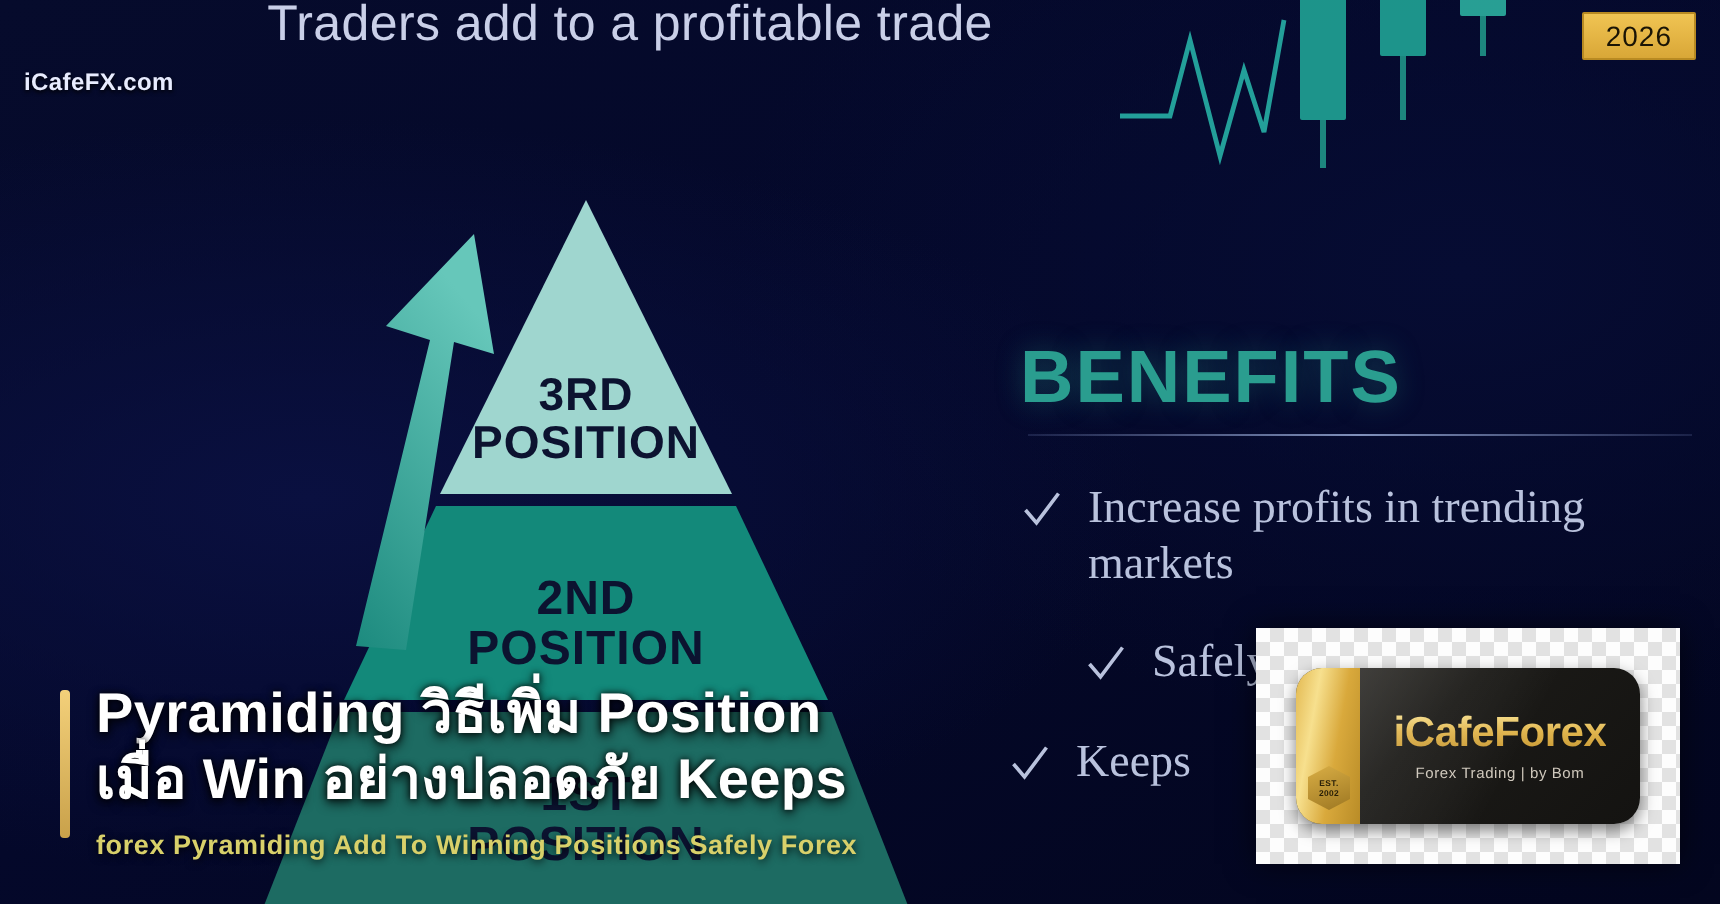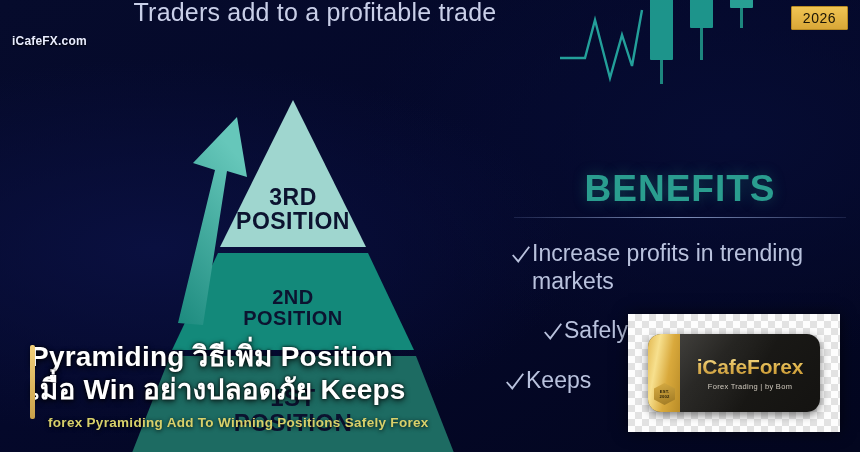--- a/index.html
+++ b/index.html
@@ -55,56 +55,57 @@
   
   #pyramid{position:absolute;left:128px;top:95px;width:330px;height:370px;z-index:10;}
   .tier-label{
     position:absolute;width:100%;text-align:center;
     color:#0c1330;font-weight:bold;
     font-family:"Liberation Sans",sans-serif;
     letter-spacing:.5px;line-height:1.06;
     z-index:11;
   }
   #lab3{top:185px;left:128px;width:330px;font-size:23px;}
-  #lab2{top:287px;left:128px;width:330px;font-size:20px;}
+  #lab2{top:287px;left:128px;width:330px;font-size:24px;}
   #lab1{top:385px;left:128px;width:330px;font-size:24px;}
 
   
   #benefits{position:absolute;left:510px;top:168px;width:340px;z-index:14;}
   #benefits-title{
     font-size:37px;font-weight:bold;letter-spacing:1px;
-    color:#2a9d8f;text-align:center;
+    color:#2a9d8f;text-align:left;
     text-shadow:0 0 14px rgba(42,157,143,.35);
   }
   #benefits-rule{
     height:1px;margin:7px 4px 0 4px;
     background:linear-gradient(90deg,rgba(150,170,230,.15),rgba(170,190,235,.75),rgba(150,170,230,.15));
   }
   .benefit{
-    display:flex;align-items:flex-start;
+    display:flex;align-items:flex-start;gap:12px;
     margin-top:22px;
+    font-family:Liberation Serif, serif;
   }
   .benefit .check{
     flex:0 0 auto;width:22px;height:22px;margin-top:4px;
   }
   .benefit .btext{
     font-size:23px;line-height:1.2;color:#b9c2dd;font-weight:300;
   }
   #b2{margin-left:32px;}
   #b3{margin-left:-6px;}
 
   
   #title-block{position:absolute;left:30px;bottom:22px;width:500px;z-index:20;}
   #gold-bar{
     position:absolute;left:0;top:4px;
     width:5px;height:74px;
     background:linear-gradient(180deg,#f3d07a,#c9a14a);
     border-radius:2px;
   }
-  #title-lines{}
+  #title-lines{padding-left:18px;}
   .tline{
     font-size:28px;font-weight:bold;color:#ffffff;
     line-height:1.16;letter-spacing:.2px;
     text-shadow:0 2px 6px rgba(0,0,0,.85),0 0 3px rgba(0,0,0,.9);
   }
   #subtitle{
     margin-top:9px;padding-left:18px;
     font-size:13.5px;font-weight:bold;color:#d8d06a;
     letter-spacing:.3px;
     text-shadow:0 1px 4px rgba(0,0,0,.9);

